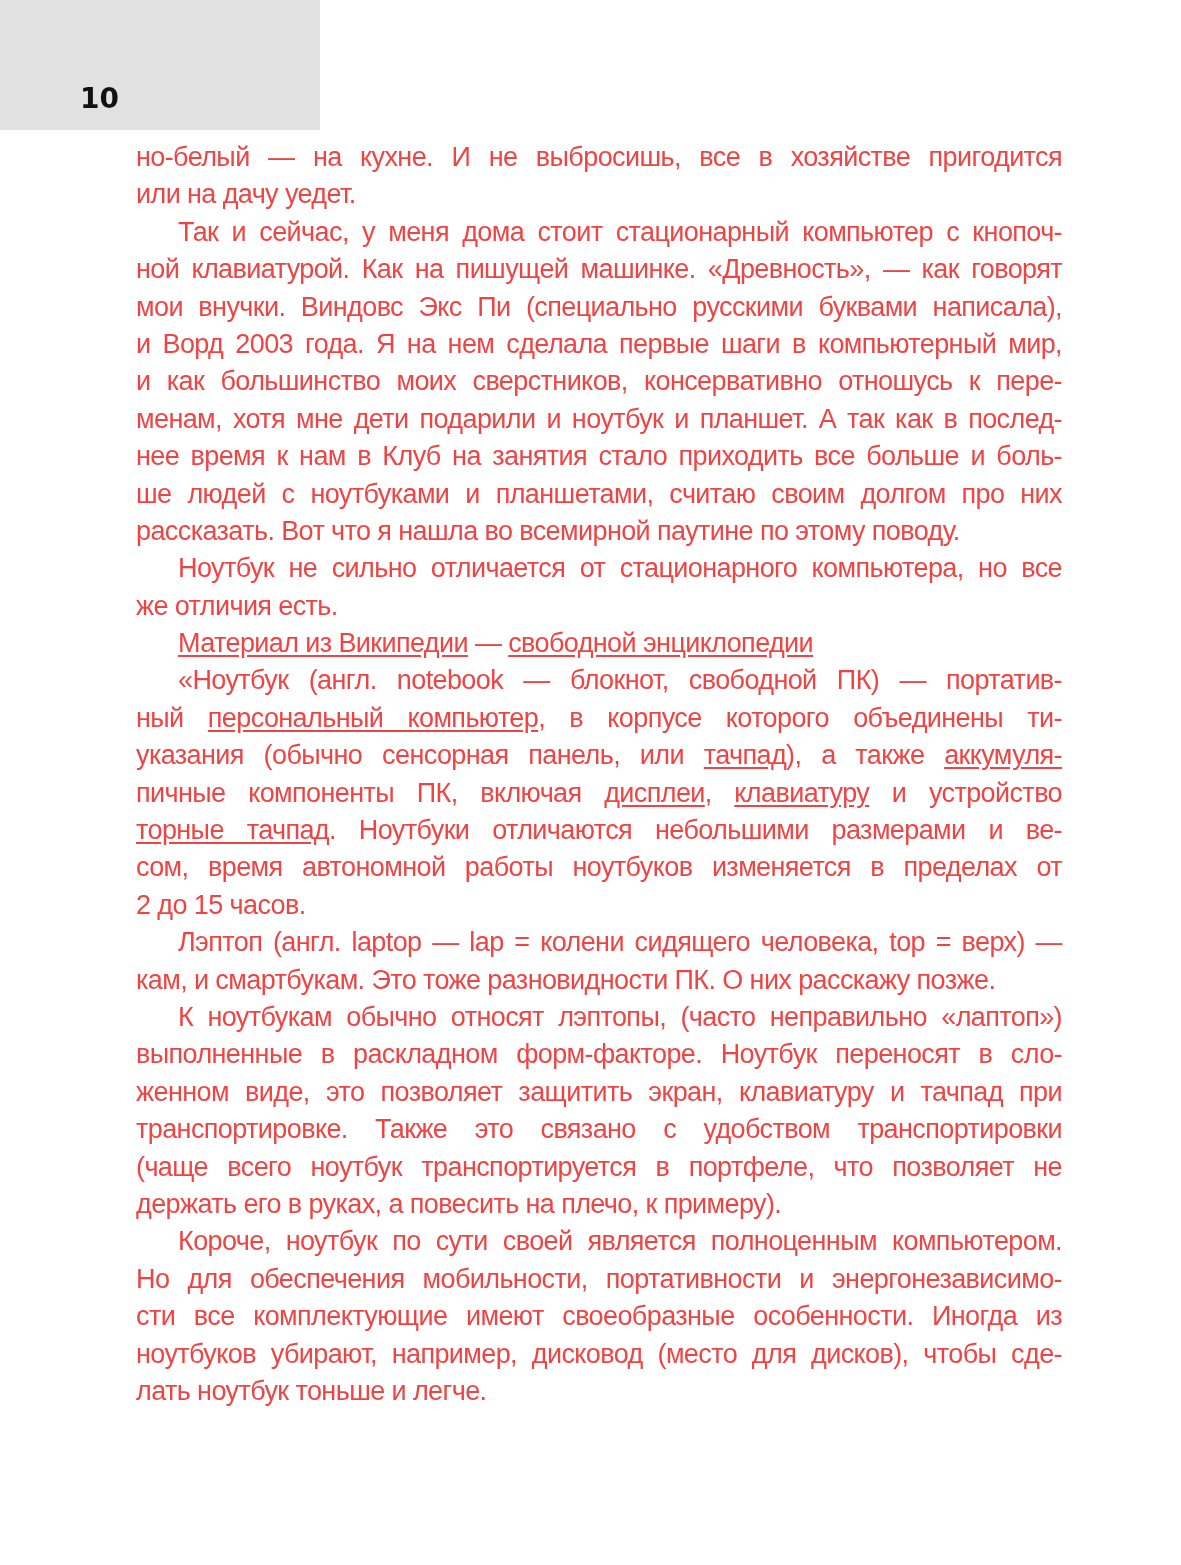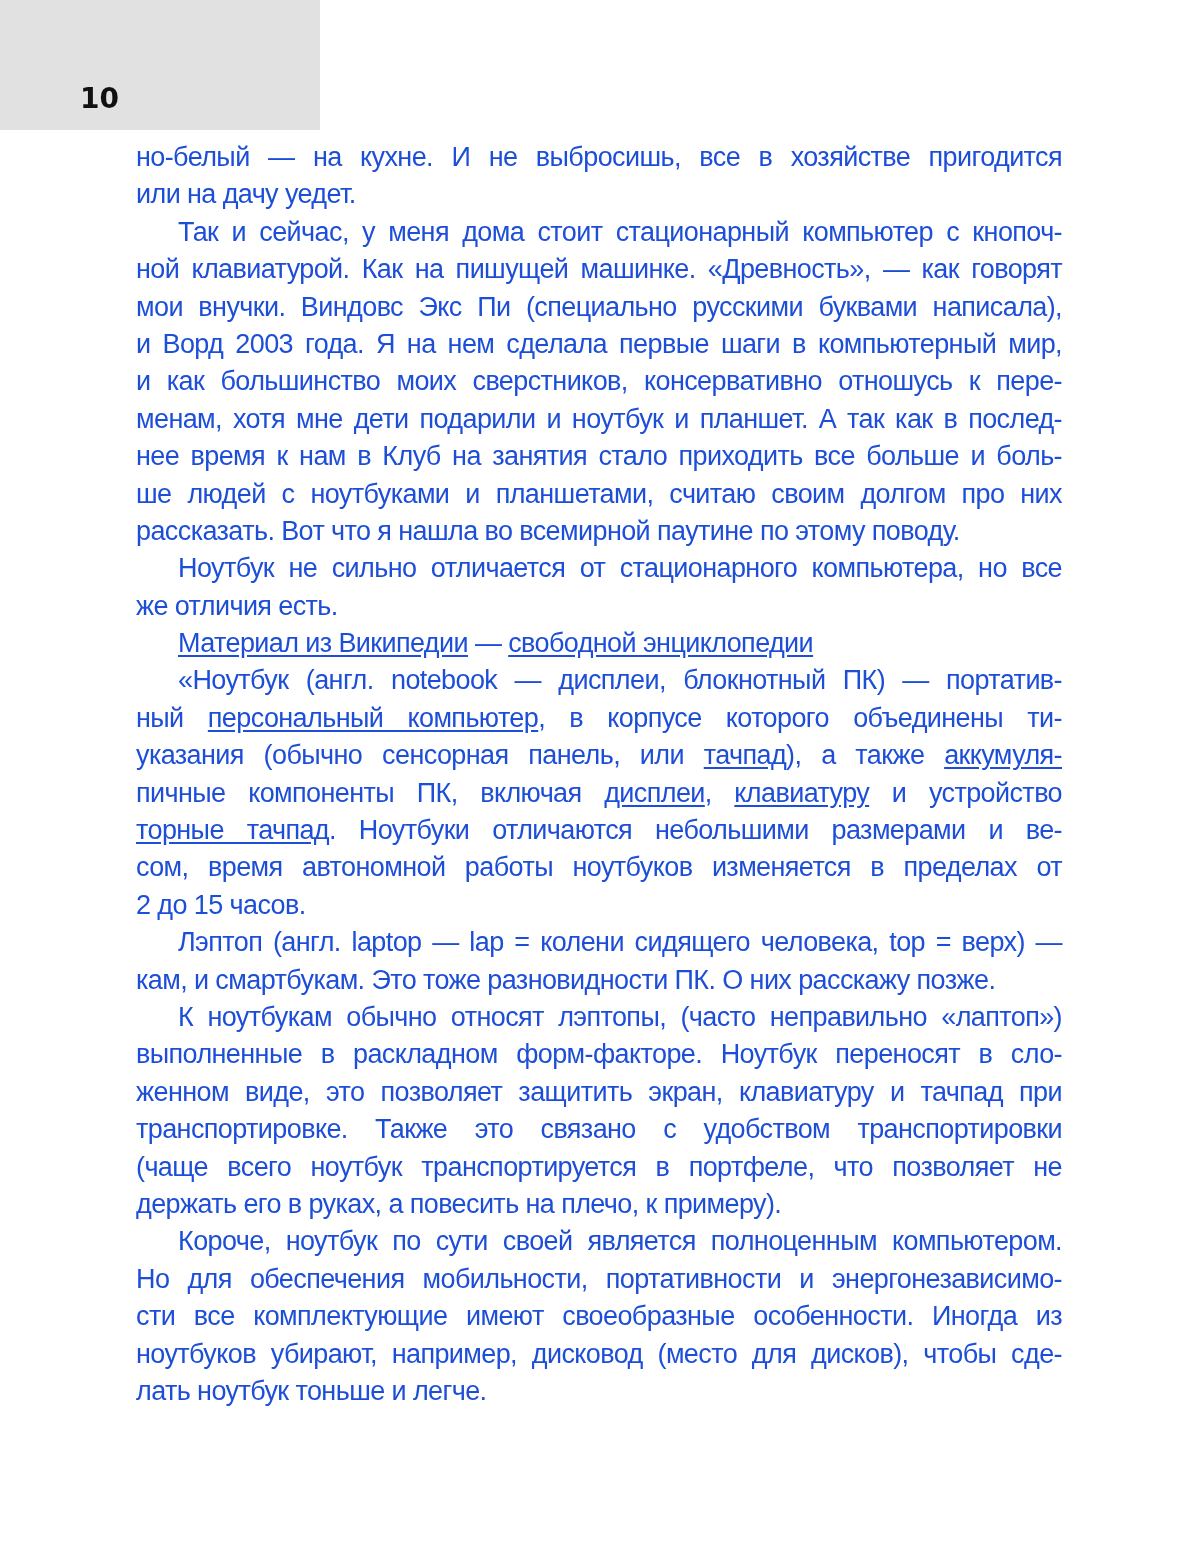--- a/index.html
+++ b/index.html
@@ -9,21 +9,21 @@
     background: #e1e1e1;
   }
   .page-number {
     position: absolute; left: 80px; top: 82px;
     font-family: "DejaVu Sans", sans-serif; font-weight: bold;
     font-size: 28px; color: #111;
   }
   .content {
     position: absolute; left: 136px; top: 139px; width: 926px;
     font-family: "Liberation Sans", sans-serif;
-    font-size: 27px; line-height: 37.4px; color: #1d4ed8;
+    font-size: 27px; line-height: 37.4px; color: #ef4444;
     text-align: justify; letter-spacing: -0.6px;
   }
   .line { display: block; white-space: nowrap; text-align-last: justify; height: 37.4px; }
   .line.last { text-align-last: left; }
   .indent { padding-left: 42px; }
   .para { margin-bottom: 0; }
   u { text-decoration: underline; text-underline-offset: 3px; }
   b { font-weight: normal; }
 </style>
 </head>
@@ -57,21 +57,21 @@
     <span class="line last">же отличия есть.</span>
   </div>
 
   <div class="para">
     <span class="line last indent">
       <b><u>Материал из Википедии</u></b><b> — </b><b><u>свободной энциклопедии</u></b>
     </span>
   </div>
 
   <div class="para">
-    <span class="line indent"><b>«Ноутбук</b><span> (англ. notebook — дисплеи, блокнотный ПК) — портатив-</span></span>
+    <span class="line indent"><b>«Ноутбук</b><span> (англ. notebook — блокнот, свободной ПК) — портатив-</span></span>
     <span class="line"><span>ный </span><u>персональный компьютер</u><span>, в корпусе которого объединены ти-</span></span>
     <span class="line"><span>указания (обычно сенсорная панель, или </span><u>тачпад</u><span>), а также </span><u>аккумуля-</u></span>
     <span class="line"><span>пичные компоненты ПК, включая </span><u>дисплеи</u><span>, </span><u>клавиатуру</u><span> и устройство</span></span>
     <span class="line"><u>торные тачпад</u><span>. Ноутбуки отличаются небольшими размерами и ве-</span></span>
     <span class="line">сом, время автономной работы ноутбуков изменяется в пределах от</span>
     <span class="line last">2 до 15 часов.</span>
   </div>
 
   <div class="para">
     <span class="line indent"><b>Лэптоп</b><span> (англ. laptop — lap = колени сидящего человека, top = верх) —</span></span>

